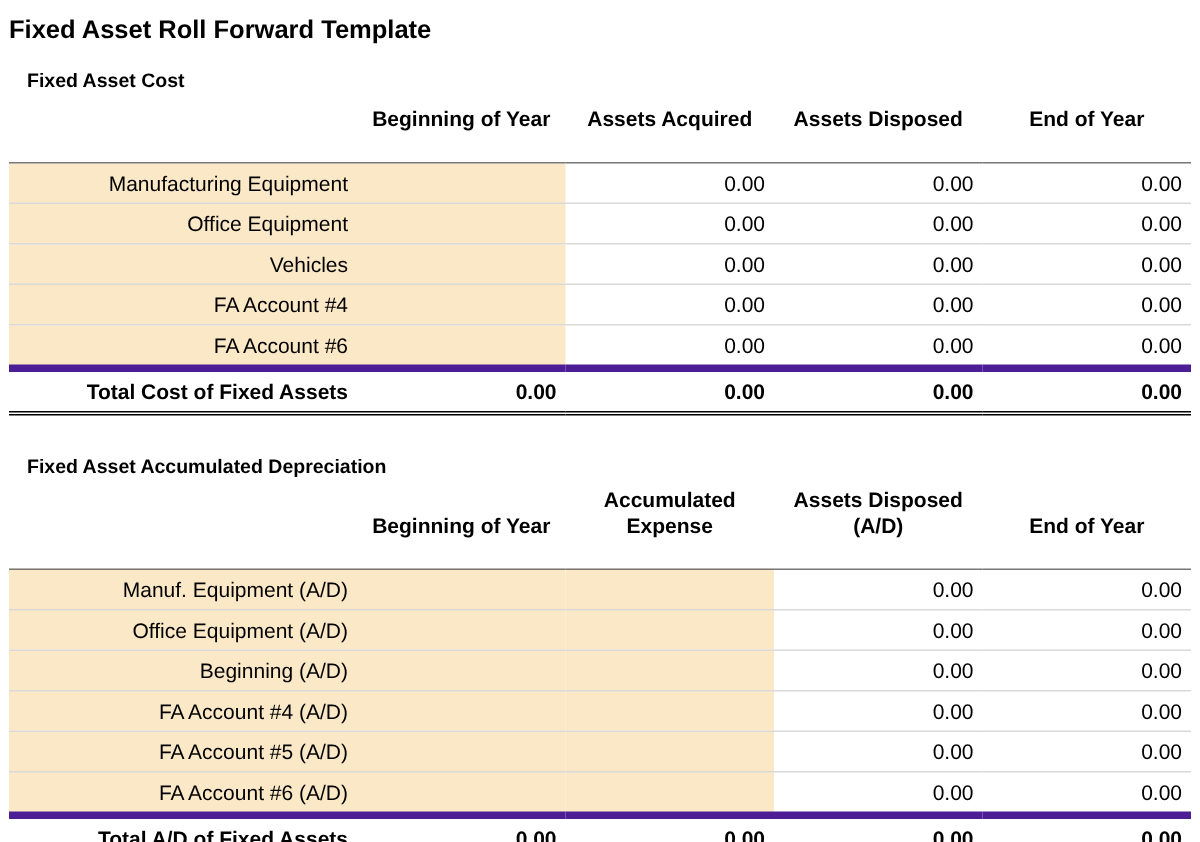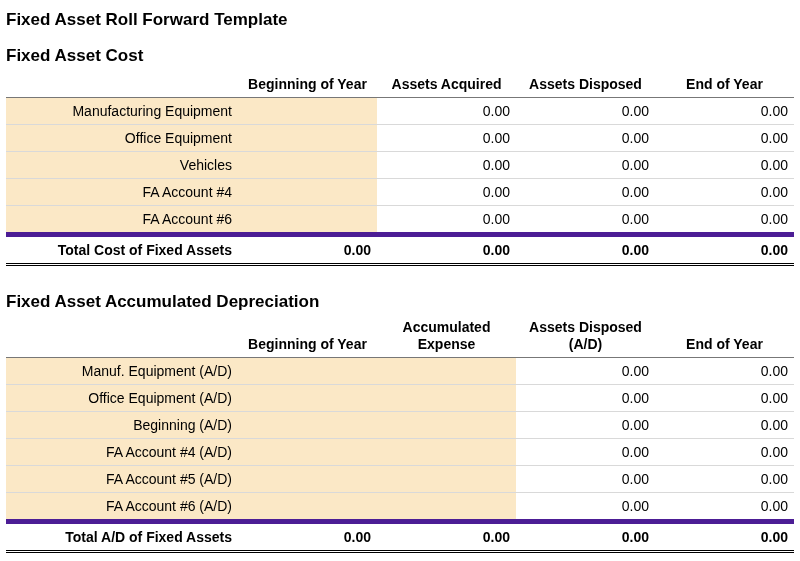--- a/index.html
+++ b/index.html
@@ -11,43 +11,43 @@
     background: #fff;
     width: 800px;
     box-sizing: border-box;
   }
   h1.title {
     font-size: 17px;
     font-weight: bold;
     margin: 4px 0 16px 0;
   }
   h2.section {
-    font-size: 17px;
-    font-weight: bold;
-    margin: 8px 0 4px 0;
+    font-size: 13px;
+    font-weight: bold;
+    margin: 8px 0 4px 12px;
   }
   table {
     border-collapse: collapse;
     width: 100%;
     table-layout: fixed;
   }
   th, td {
     padding: 3px 6px;
     text-align: right;
     border-bottom: 1px solid #d9d9d9;
     height: 20px;
     font-size: 14px;
     vertical-align: middle;
   }
   th {
     font-weight: bold;
     text-align: center;
     border-bottom: 1px solid #777;
     vertical-align: bottom;
-    padding-bottom: 4px;
+    padding-bottom: 20px;
     line-height: 1.2;
   }
   th.label-col, td.label-col {
     text-align: right;
     width: 232px;
   }
   td.input-cell {
     background: #fbe8c6;
   }
   tr.total-row td {

